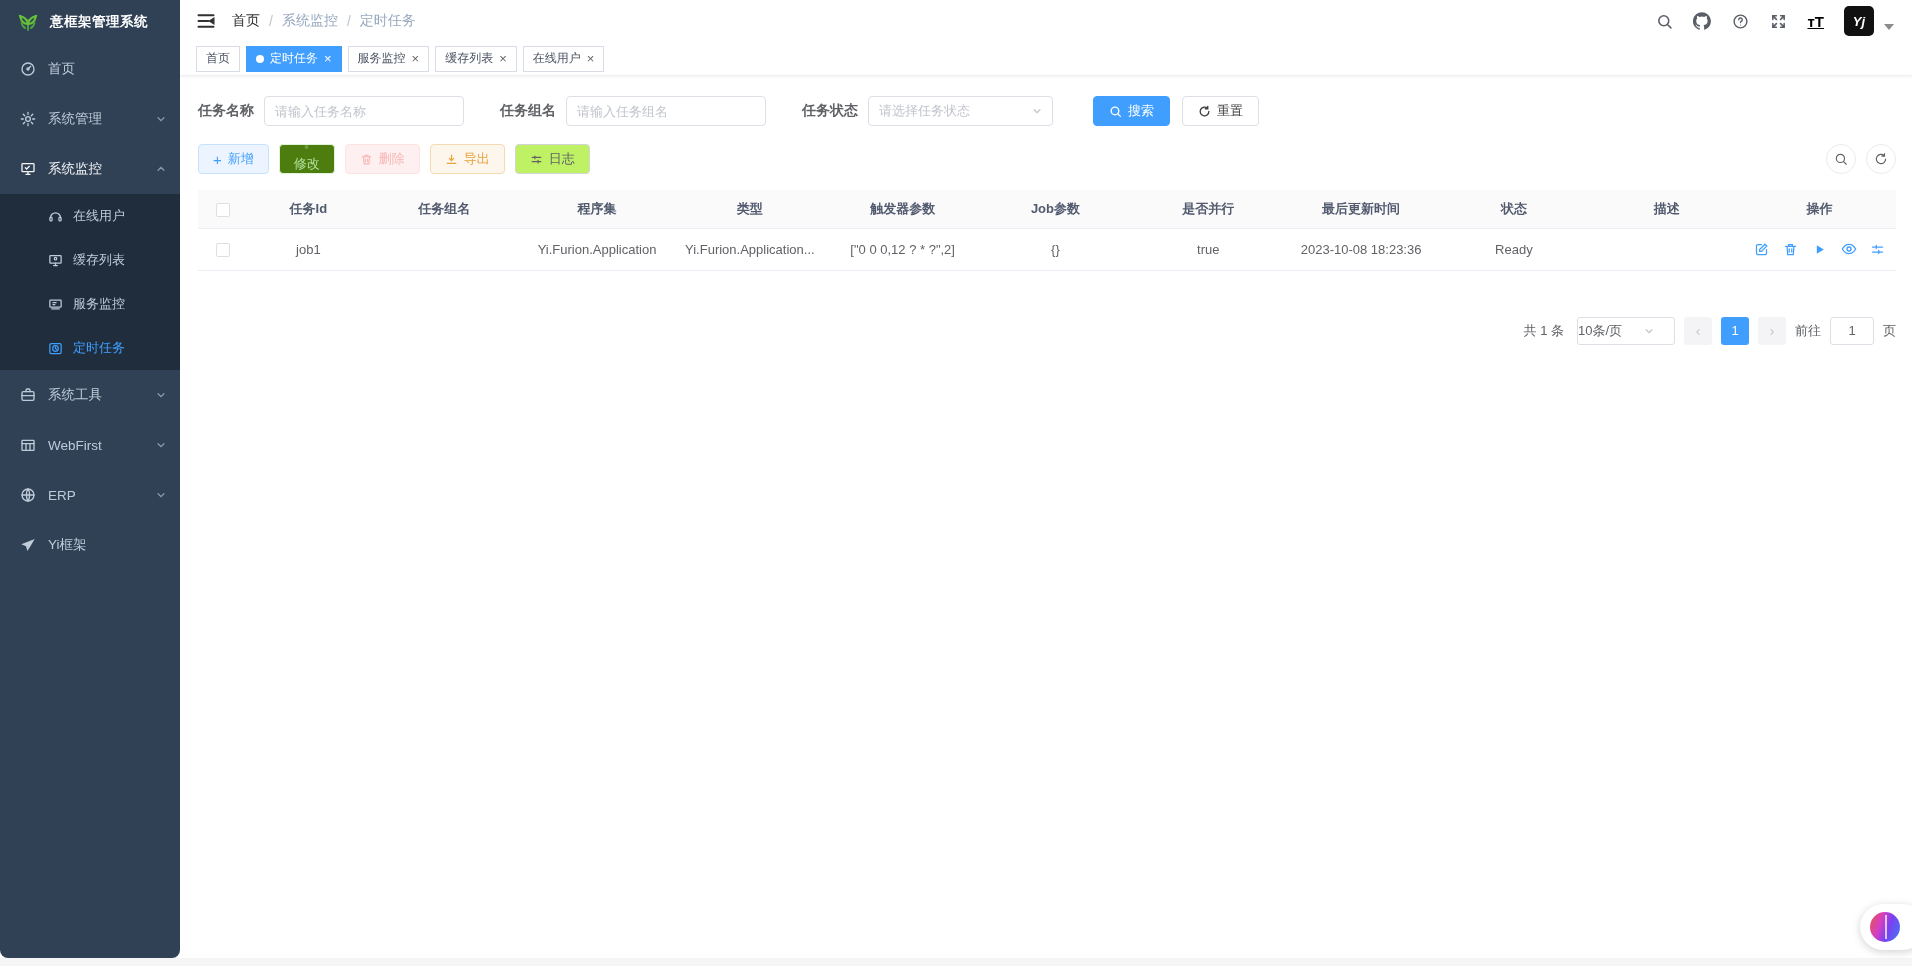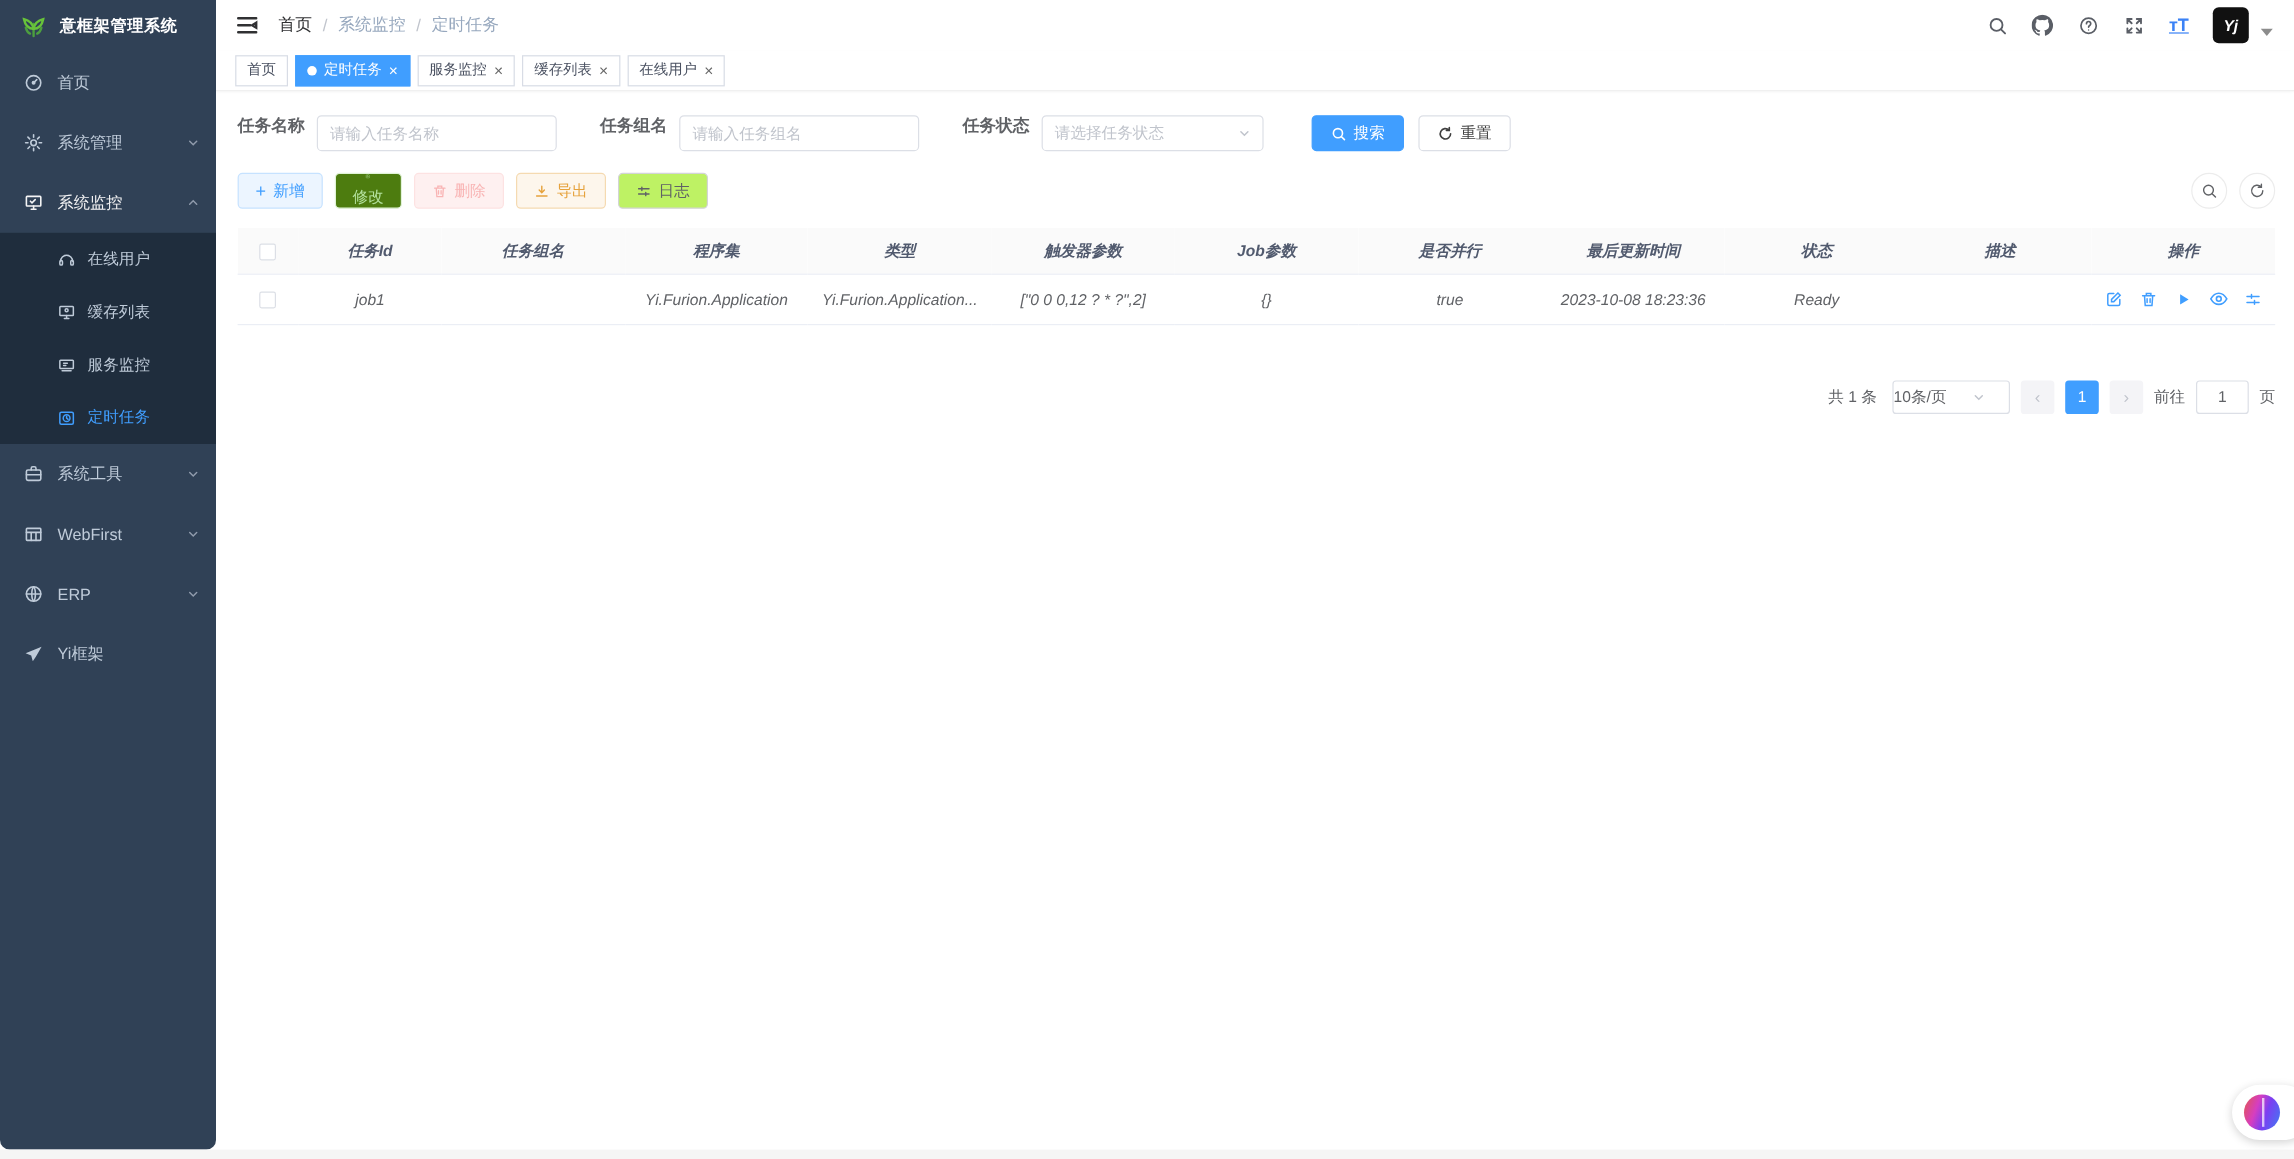--- a/index.html
+++ b/index.html
@@ -23,35 +23,35 @@
   .main { flex:1; display:flex; flex-direction:column; min-width:0; background:#fff; }
 
   .topbar { height:42px; display:flex; align-items:center; padding:0 18px 0 16px; background:#fff; }
   .hamburger { width:20px; height:20px; color:#303133; cursor:pointer; margin-right:16px; display:flex; align-items:center; }
   .breadcrumb { display:flex; align-items:center; gap:9px; font-size:14px; }
   .bc-first { color:#303133; }
   .bc-sep { color:#c0c4cc; }
   .bc-rest { color:#97a8be; }
   .topbar-right { margin-left:auto; display:flex; align-items:center; gap:20px; color:#5a5e66; }
   .tb-icon { width:18px; height:18px; cursor:pointer; display:flex; align-items:center; justify-content:center; }
-  .fontsize-glyph { font-size:15px; font-weight:bold; color:#3b82f6; cursor:pointer;text-decoration:underline; }
+  .fontsize-glyph { font-size:15px; font-weight:bold; color:#000000; cursor:pointer;text-decoration:underline; }
   .avatar { width:30px; height:30px; background:#111; color:#fff; border-radius:5px; display:flex; align-items:center; justify-content:center; font-weight:bold; font-size:13px; cursor:pointer; font-style:italic; }
   .caret-down { width:0; height:0; border-left:5px solid transparent; border-right:5px solid transparent; border-top:6px solid #8c8c8c; margin-left:-10px; margin-top:12px; cursor:pointer; }
 
   .tagbar { height:34px; display:flex; align-items:center; gap:6px; padding:0 16px; background:#fff; border-bottom:1px solid #f0f0f0; box-shadow:0 1px 3px rgba(0,0,0,.06); }
   .tag { height:26px; display:flex; align-items:center; gap:6px; padding:0 9px; border:1px solid #d8dce5; background:#fff; color:#495060; font-size:12px; cursor:pointer; }
   .tag .tag-close { font-size:13px; color:#666; cursor:pointer; line-height:1; }
   .tag.active { background:#409eff; border-color:#409eff; color:#fff; }
   .tag.active .tag-close { color:#fff; }
   .tag-dot { width:8px; height:8px; border-radius:50%; background:#fff; }
 
   .content { padding:20px 16px 0 18px; flex:1; }
 
   
-  .filter-row { display:flex; margin-bottom:18px; }
+  .filter-row { display:flex; align-items:center; margin-bottom:18px; }
   .f-label { font-size:14px; font-weight:bold; color:#606266; margin-right:10px; }
   .f-input { width:200px; height:30px; border:1px solid #dcdfe6; border-radius:4px; padding:0 10px; font-size:13px; color:#606266; outline:none; margin-right:36px; }
   .f-input::placeholder { color:#c0c4cc; }
   .f-select { width:185px; height:30px; border:1px solid #dcdfe6; border-radius:4px; padding:0 10px; font-size:13px; color:#c0c4cc; display:flex; align-items:center; justify-content:space-between; cursor:pointer; margin-right:40px; }
   .sel-arrow { width:10px; height:10px; color:#c0c4cc; }
   .btn { height:30px; border-radius:4px; font-size:13px; display:inline-flex; align-items:center; gap:6px; padding:0 15px; cursor:pointer; border:1px solid #dcdfe6; background:#fff; color:#404040; }
   .btn-primary { background:#409eff; border-color:#409eff; color:#fff; }
   .btn-reset { margin-left:12px; }
 
   
@@ -60,21 +60,21 @@
   .tb-add { background:#ecf5ff; border-color:#c6e2ff; color:#409eff; }
   .tb-edit { background:#4d7c0f; border-color:#e1f3d8; color:#b3e19d; cursor:not-allowed;flex-direction:column; }
   .tb-del { background:#fef0f0; border-color:#fde2e2; color:#f9b4b4; cursor:not-allowed;align-items:center; }
   .tb-export { background:#fdf6ec; border-color:#f5dab1; color:#e6a23c; }
   .tb-log { background:#bef264; border-color:#d3d4d6; color:#606266; }
   .toolbar-right { margin-left:auto; display:flex; gap:10px; }
   .circle-btn { width:30px; height:30px; border-radius:50%; border:1px solid #ececec; background:#fff; color:#606266; display:flex; align-items:center; justify-content:center; cursor:pointer; }
 
   
   table { width:100%; border-collapse:collapse; table-layout:fixed; }
-  th, td { font-size:13px; text-align:center; border-bottom:1px solid #ebeef5; overflow:hidden; white-space:nowrap; text-overflow:ellipsis;font-style:italic; }
+  th, td { font-size:13px; text-align:center; border-bottom:1px solid #ebeef5; overflow:hidden; white-space:nowrap; text-overflow:ellipsis; }
   th { height:38px; background:#fafafa; color:#515a6e; font-weight:bold; }
   td { height:42px; color:#606266; }
   .checkbox { width:14px; height:14px; border:1px solid #dcdfe6; border-radius:2px; background:#fff; display:inline-block; vertical-align:middle; cursor:pointer; }
   .row-actions { display:flex; align-items:center; justify-content:center; gap:13px; color:#409eff; }
   .row-actions .act { width:16px; height:16px; cursor:pointer; display:flex; align-items:center; justify-content:center; }
 
   
   .pagination { display:flex; align-items:center; justify-content:flex-end; margin-top:46px; gap:9px; font-size:13px; color:#606266; padding-right:0; }
   .pg-total { margin-right:4px; }
   .pg-size { width:98px; height:28px; border:1px solid #dcdfe6; border-radius:3px; display:flex; align-items:center; justify-content:flex-start; gap:22px; color:#606266; cursor:pointer; }

